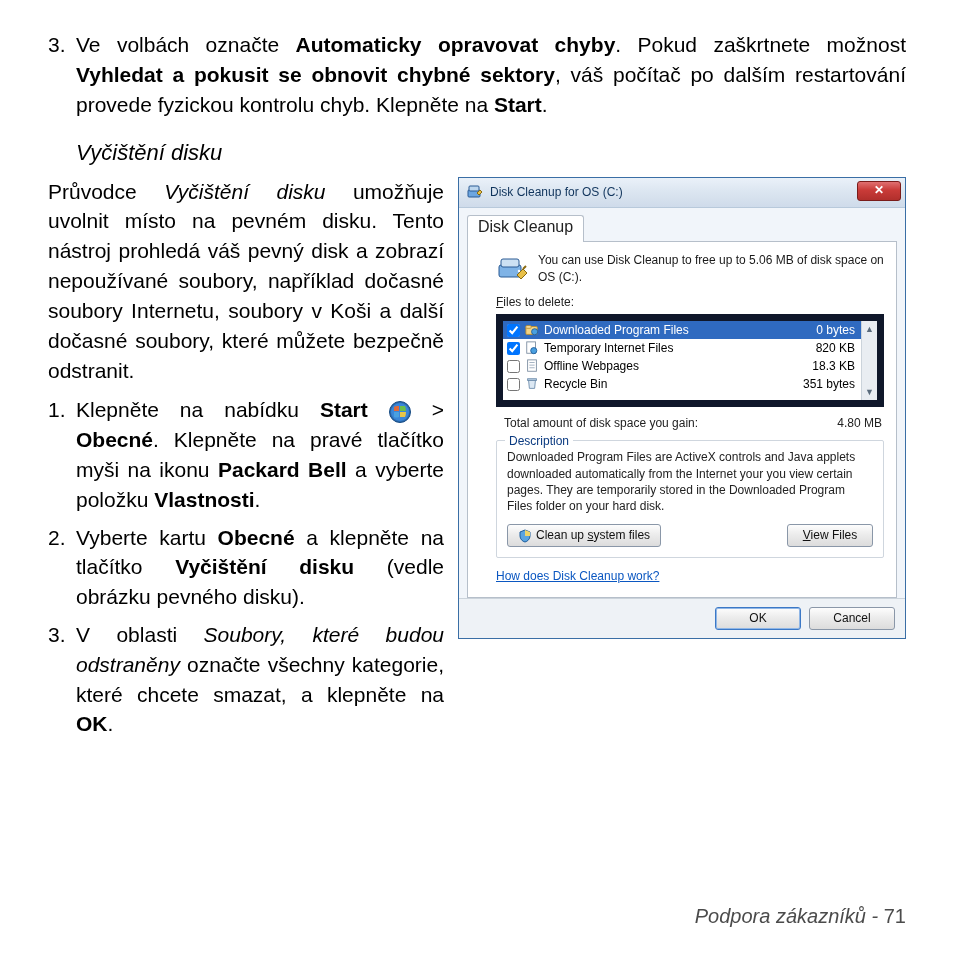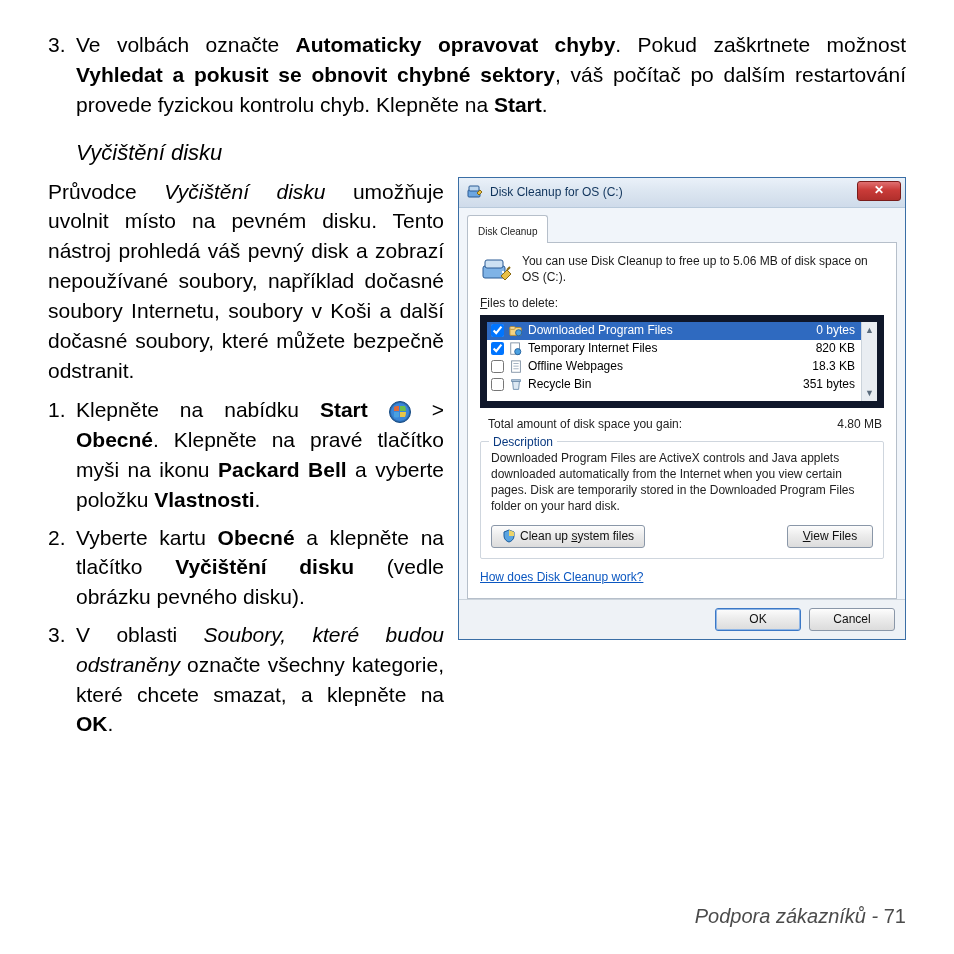--- a/index.html
+++ b/index.html
@@ -75,31 +75,31 @@
   .dlg-body {
     background: #f1f5fa;
     padding: 6px 8px 0 8px;
   }
   .tab {
     display: inline-block;
     background: #fff;
     border: 1px solid #b6bfca;
     border-bottom: none;
     border-radius: 3px 3px 0 0;
-    padding: 9px 10px 4px 10px;
-    font-size: 10px;
+    padding: 0 10px 4px 10px;
+    font-size: 16px;
     color: #222;
     position: relative;
     top: 1px;
     z-index: 2;
   }
   .tab-panel {
     background: #fff;
     border: 1px solid #b6bfca;
-    padding: 10px 12px 12px 12px;
+    padding: 10px 12px 12px 28px;
   }
   .intro-row { display: flex; margin-bottom: 8px; }
   .intro-row .hd-icon {
     width: 34px; height: 34px; flex-shrink: 0; margin-right: 8px;
     display:flex; align-items:center; justify-content:center;
   }
   .intro-row .intro-text { color: #1a1a1a; font-size: 12px; line-height: 1.35; }
   .label-sm { font-size: 12px; color: #222; margin-bottom: 3px; }
   .files-box {
     border: 7px solid #0f172a;
@@ -306,21 +306,21 @@
           </div>
         </div>
 
         <div class="gain-row">
           <span>Total amount of disk space you gain:</span>
           <span>4.80 MB</span>
         </div>
 
         <div class="group-box">
           <div class="legend">Description</div>
-          <div class="desc-text">Downloaded Program Files are ActiveX controls and Java applets downloaded automatically from the Internet when you view certain pages. Disk are temporarily stored in the Downloaded Program Files folder on your hard disk.</div>
+          <div class="desc-text">Downloaded Program Files are ActiveX controls and Java applets downloaded automatically from the Internet your you view certain pages. They are temporarily stored in the Downloaded Program Files folder on your hard disk.</div>
           <div class="btnrow">
             <div class="btn">
               <span class="bicon">
                 <svg viewBox="0 0 14 14" width="14" height="14">
                   <path d="M7 1 L12 3 V7 C12 10 9.5 12.5 7 13 C4.5 12.5 2 10 2 7 V3 Z" fill="#5aa4e0" stroke="#1d5d9c"></path>
                   <path d="M7 1 L12 3 V7 L7 7 Z" fill="#ecd46a"></path>
                 </svg>
               </span>
               <span>Clean up <span style="text-decoration:underline">s</span>ystem files</span>
             </div>

